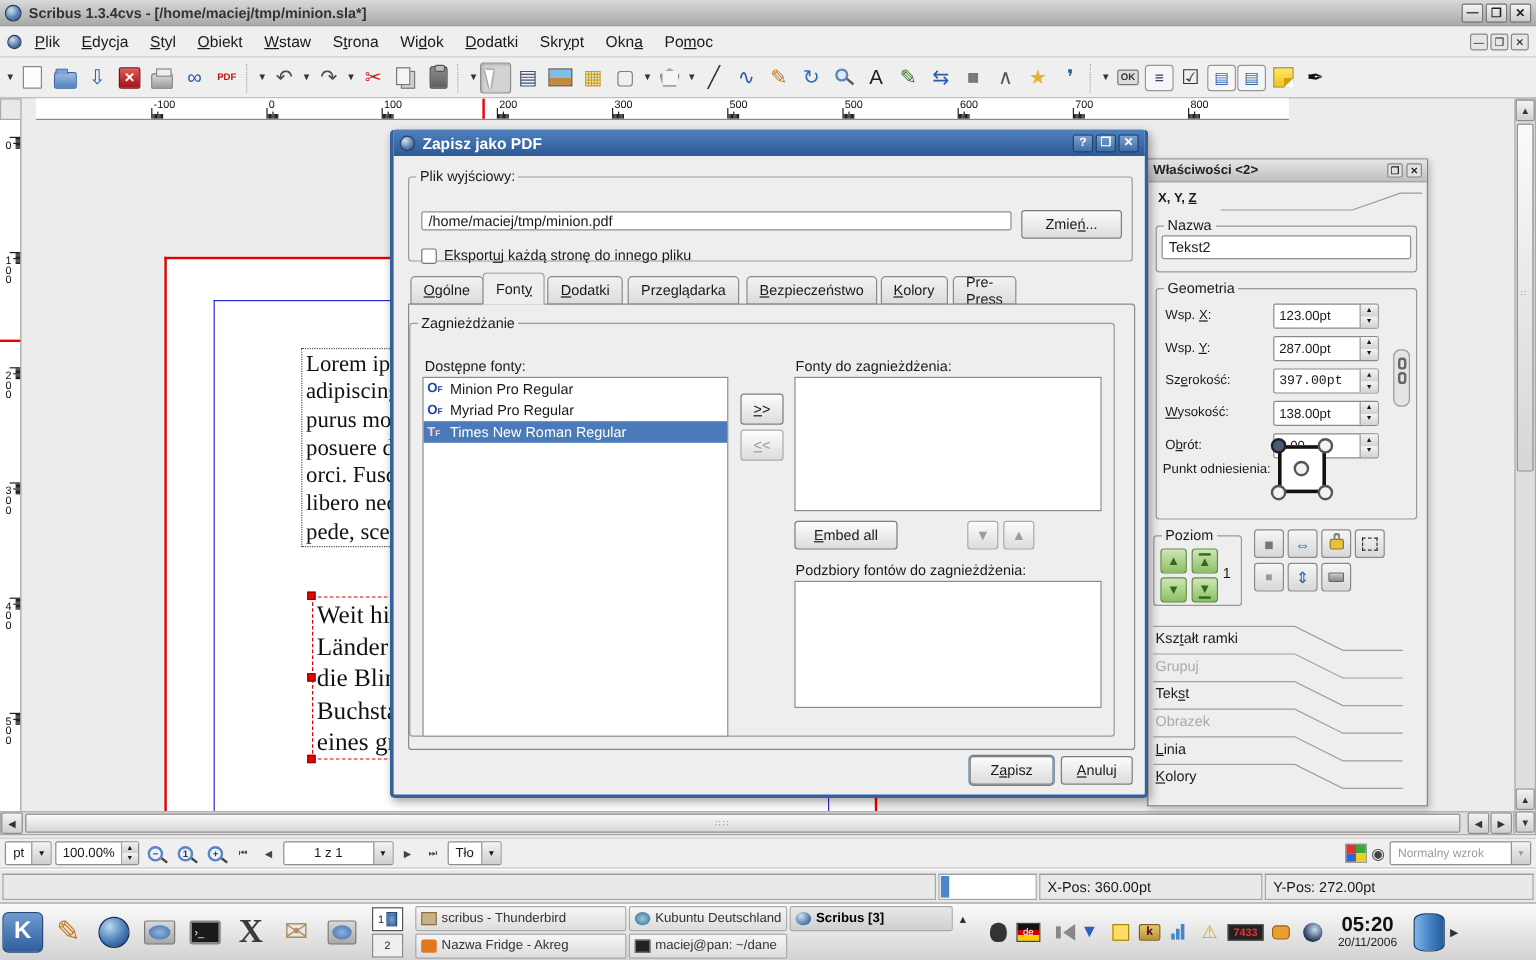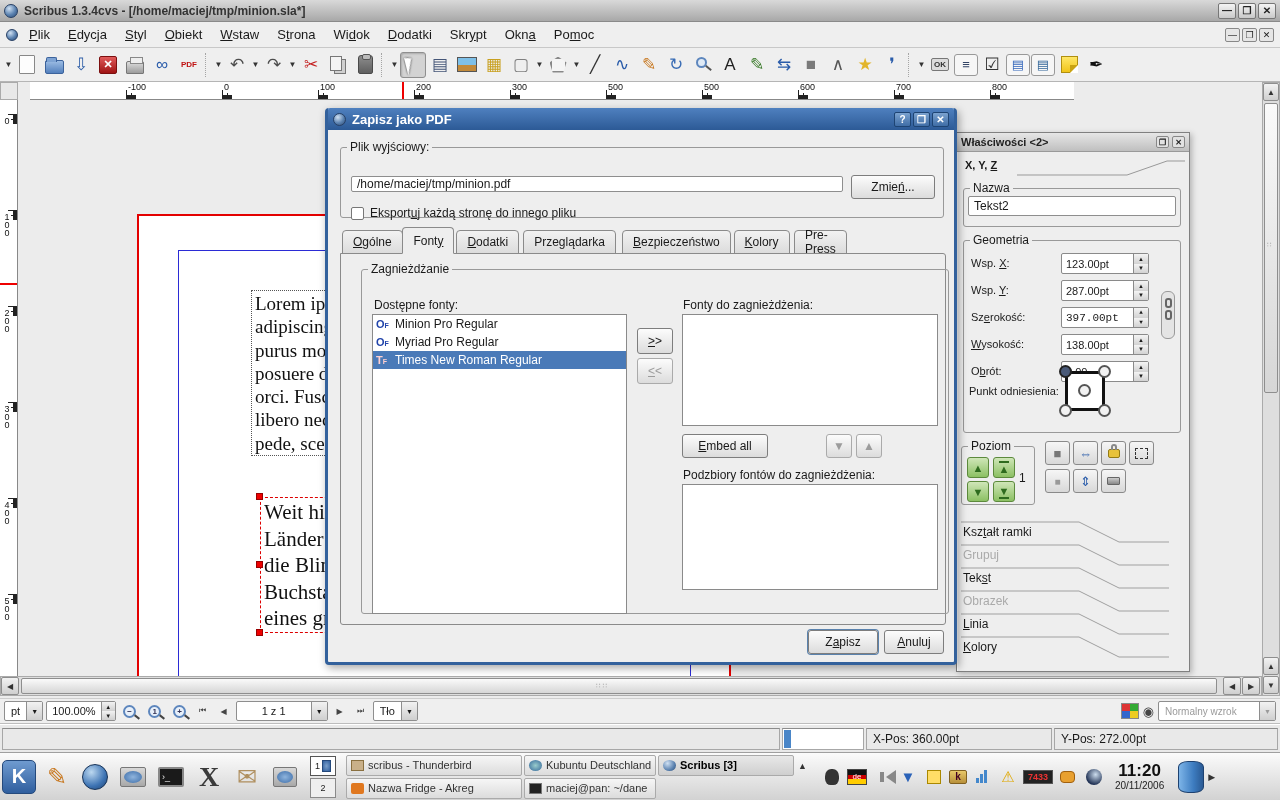--- a/index.html
+++ b/index.html
@@ -846,21 +846,21 @@
         <span><u>B</u>ezpieczeństwo</span>
       </span>
       <span class="tab" style="left: 391.6px;">
         <span><u>K</u>olory</span>
       </span>
       <span class="tab" style="left: 452px;">
         <span>Pre-Press</span>
       </span>
     </div>
   <div class="abs" style="left:12px;top:145px;width:606px;height:372px;border:1px solid #8a8a8a;border-radius:0 3px 3px 3px;background:#eee;z-index:2;">
-    <fieldset class="abs" style="left:20px;top:8px;width:588px;height:352px;">
+    <fieldset class="abs" style="left:0;top:8px;width:588px;height:352px;">
       <legend id="lg-embed"><span>Zagnieżdżanie</span></legend>
       <span class="abs" style="left:12px;top:22px;" id="lbl-available">Dostępne fonty:</span>
       <div class="listbox abs" style="left:10px;top:38px;width:255px;height:300px;" id="font-list">
           <div class="fontrow">
             <span class="ficon" style="color: rgb(34, 68, 170);">O<span class="sub">F</span></span>
             <span>Minion Pro Regular</span>
           </div>
           <div class="fontrow">
             <span class="ficon" style="color: rgb(34, 68, 170);">O<span class="sub">F</span></span>
             <span>Myriad Pro Regular</span>
@@ -977,18 +977,18 @@
       <span class="tricon" style="color: rgb(224, 168, 0);">⚠</span>
       <span class="tricon" style="width: 30px; height: 14px; background: rgb(34, 34, 34); color: rgb(238, 51, 51); font-size: 9px; font-weight: bold; border: 1px solid rgb(85, 85, 85);">7433</span>
       <span class="tricon">
         <span style="width:15px;height:12px;background:#e8a030;border-radius:4px;border:1px solid #a06010;"></span>
       </span>
       <span class="tricon">
         <span style="width:16px;height:16px;border-radius:50%;background:radial-gradient(circle at 60% 35%,#cde,#235 70%);"></span>
       </span>
     </span>
   <span id="clock">
-    <div class="t">11:20</div>
+    <div class="t">05:20</div>
     <div class="d">20/11/2006</div>
   </span>
   <span class="cyl"></span>
   <span style="font-size:9px;color:#333;margin-left:4px;">▶</span>
 </div>
 
 </body></html>

